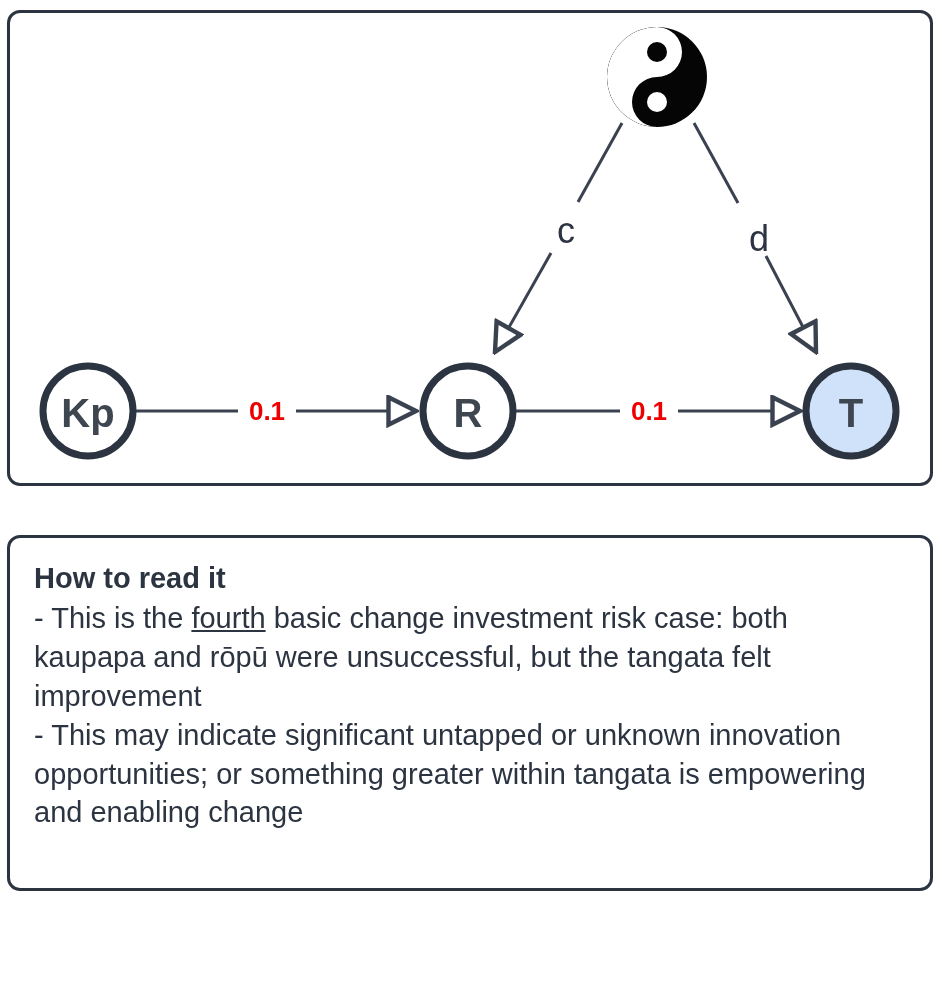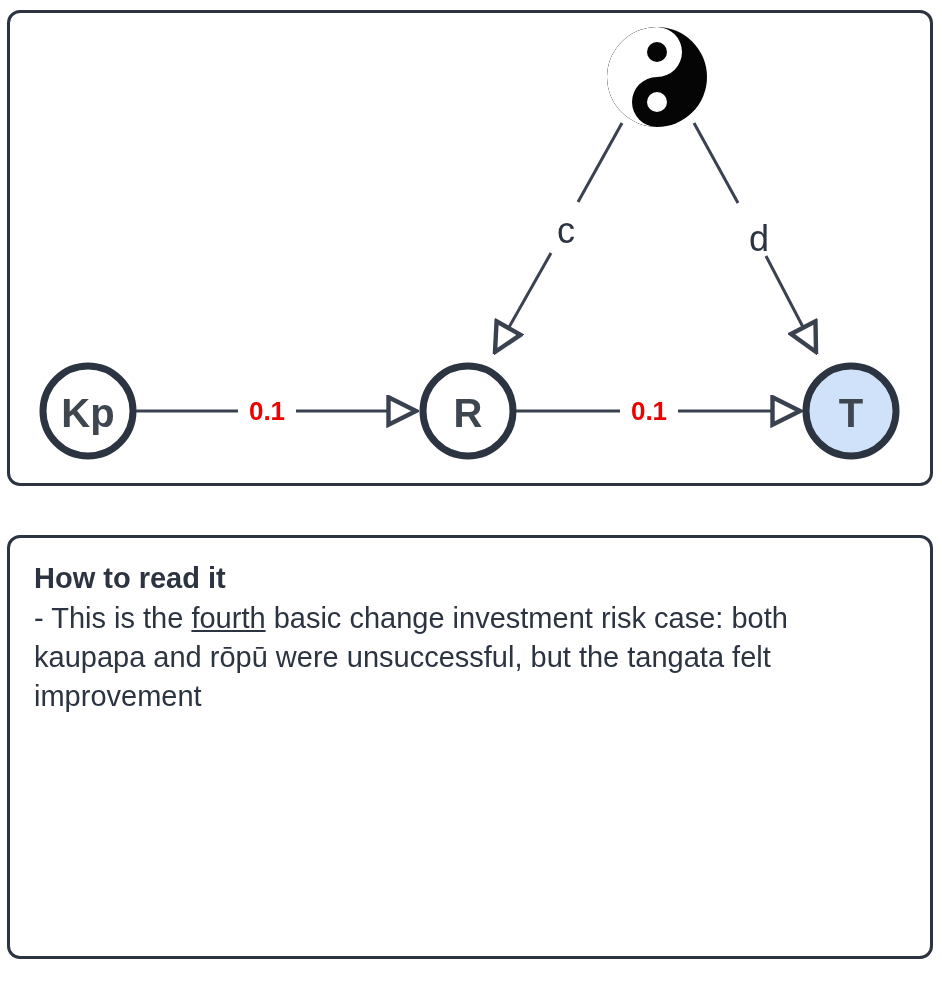--- a/index.html
+++ b/index.html
@@ -28,21 +28,21 @@
     top: 10px;
     width: 926px;
     height: 476px;
     overflow: visible;
   }
 
   #notes-panel {
     left: 7px;
     top: 535px;
     width: 926px;
-    height: 424px;
+    height: 356px;
     padding: 22px 24px 0 24px;
   }
 
   #graph-svg {
     position: absolute;
     left: 0;
     top: 0;
     width: 942px;
     height: 500px;
     pointer-events: none;
@@ -156,13 +156,14 @@
 
   <g>
     <circle cx="851" cy="411" r="45" fill="#cfe2f9" stroke="#2b3440" stroke-width="7"></circle>
     <text class="node-label" x="851" y="413">T</text>
   </g>
 </svg>
 
 <div class="panel" id="notes-panel">
   <p class="notes-heading">How to read it</p>
   <p class="notes-body"><span>- This is the </span><span class="em-strong">fourth</span><span> basic change investment risk case: both kaupapa and rōpū were unsuccessful, but the tangata felt improvement</span></p>
+  <p class="notes-body">- This may indicate significant untapped or unknown innovation opportunities; or something greater within tangata is empowering and enabling change</p>
 </div>
 
 </body></html>

